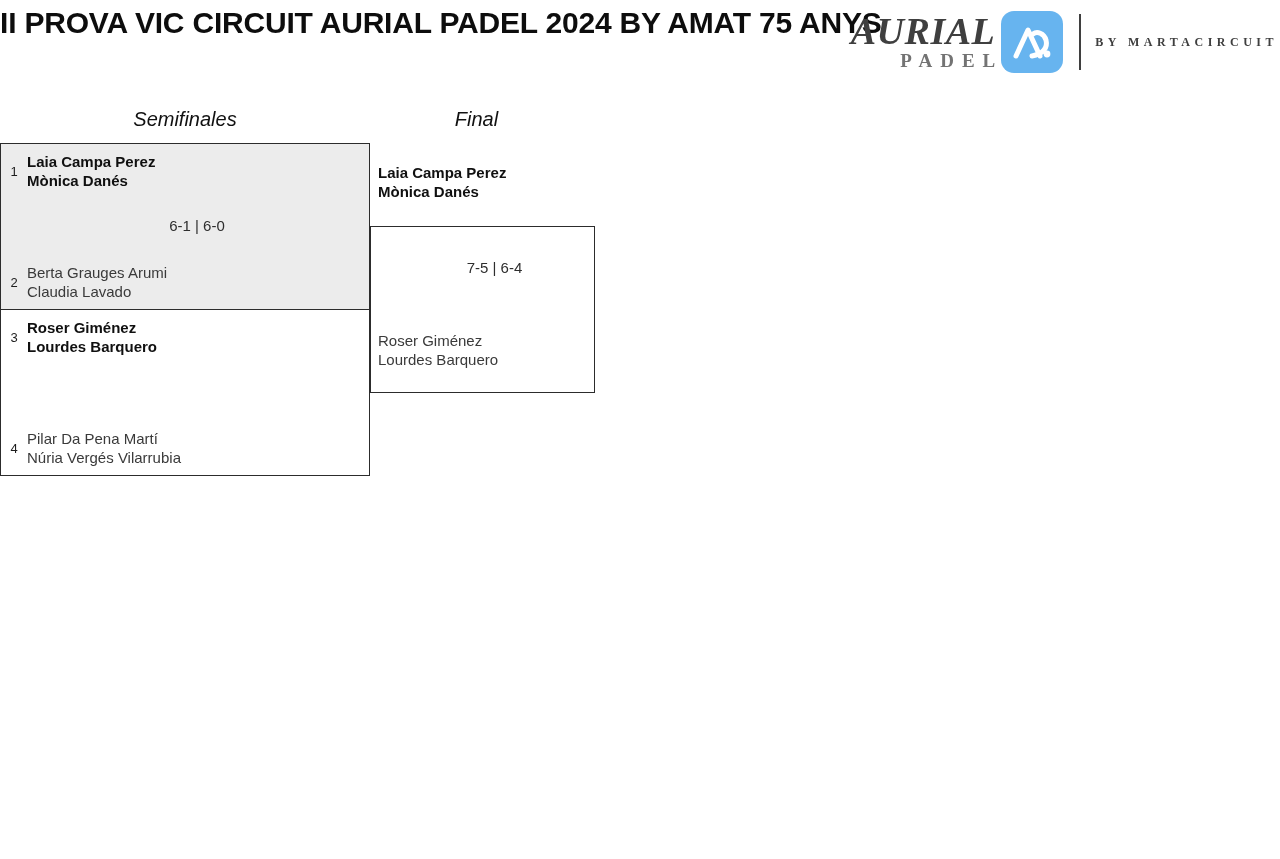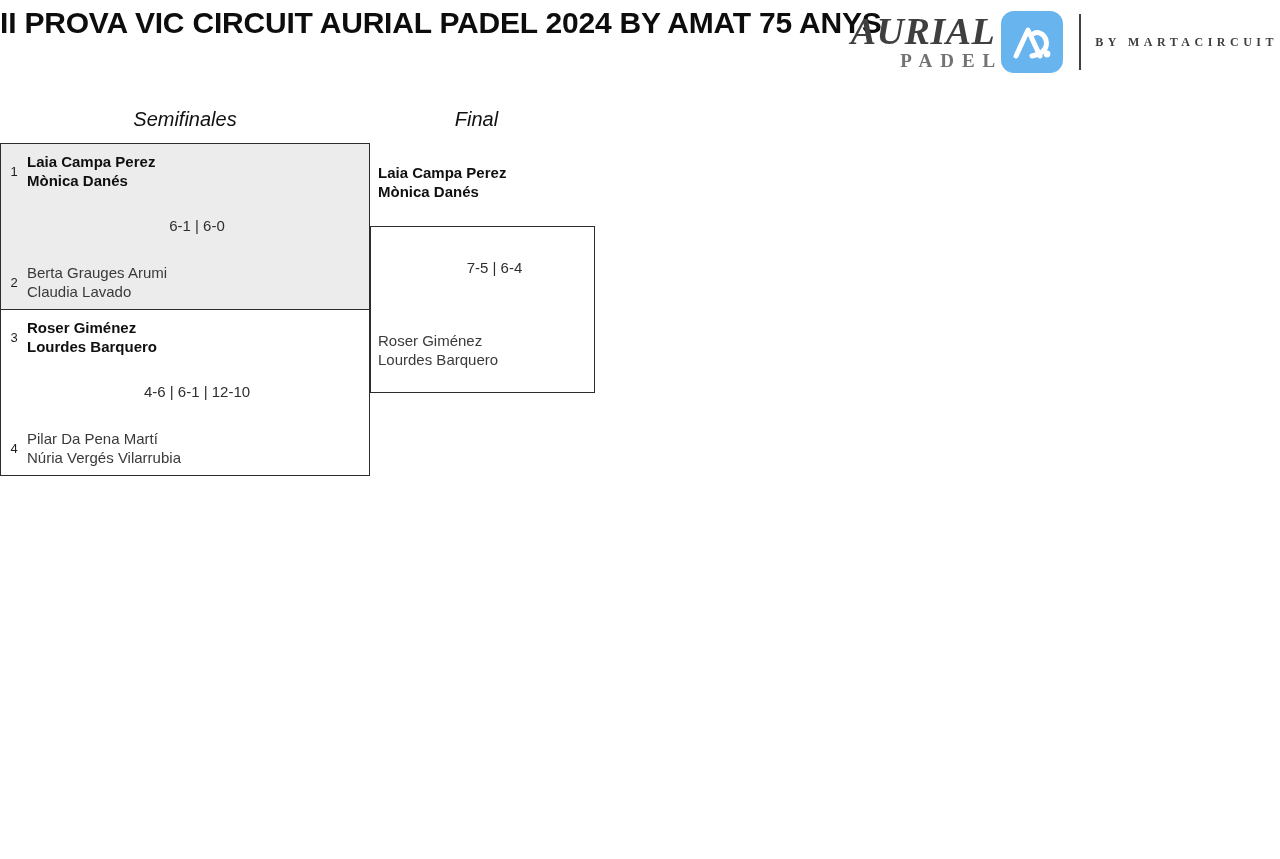--- a/index.html
+++ b/index.html
@@ -275,21 +275,20 @@
     <div class="match plain" id="match-sf-2">
 
       <div class="team team-top">
         <span class="seed">3</span>
         <span class="players winner">
           <span>Roser Giménez</span><br>
           <span>Lourdes Barquero</span>
         </span>
       </div>
 
-      <div class="score" id="score-sf-2">4-6 | 6-1 | 12-10</div>
 
       <div class="team team-bottom">
         <span class="seed">4</span>
         <span class="players loser">
           <span>Pilar Da Pena Martí</span><br>
           <span>Núria Vergés Vilarrubia</span>
         </span>
       </div>
 
     </div>

